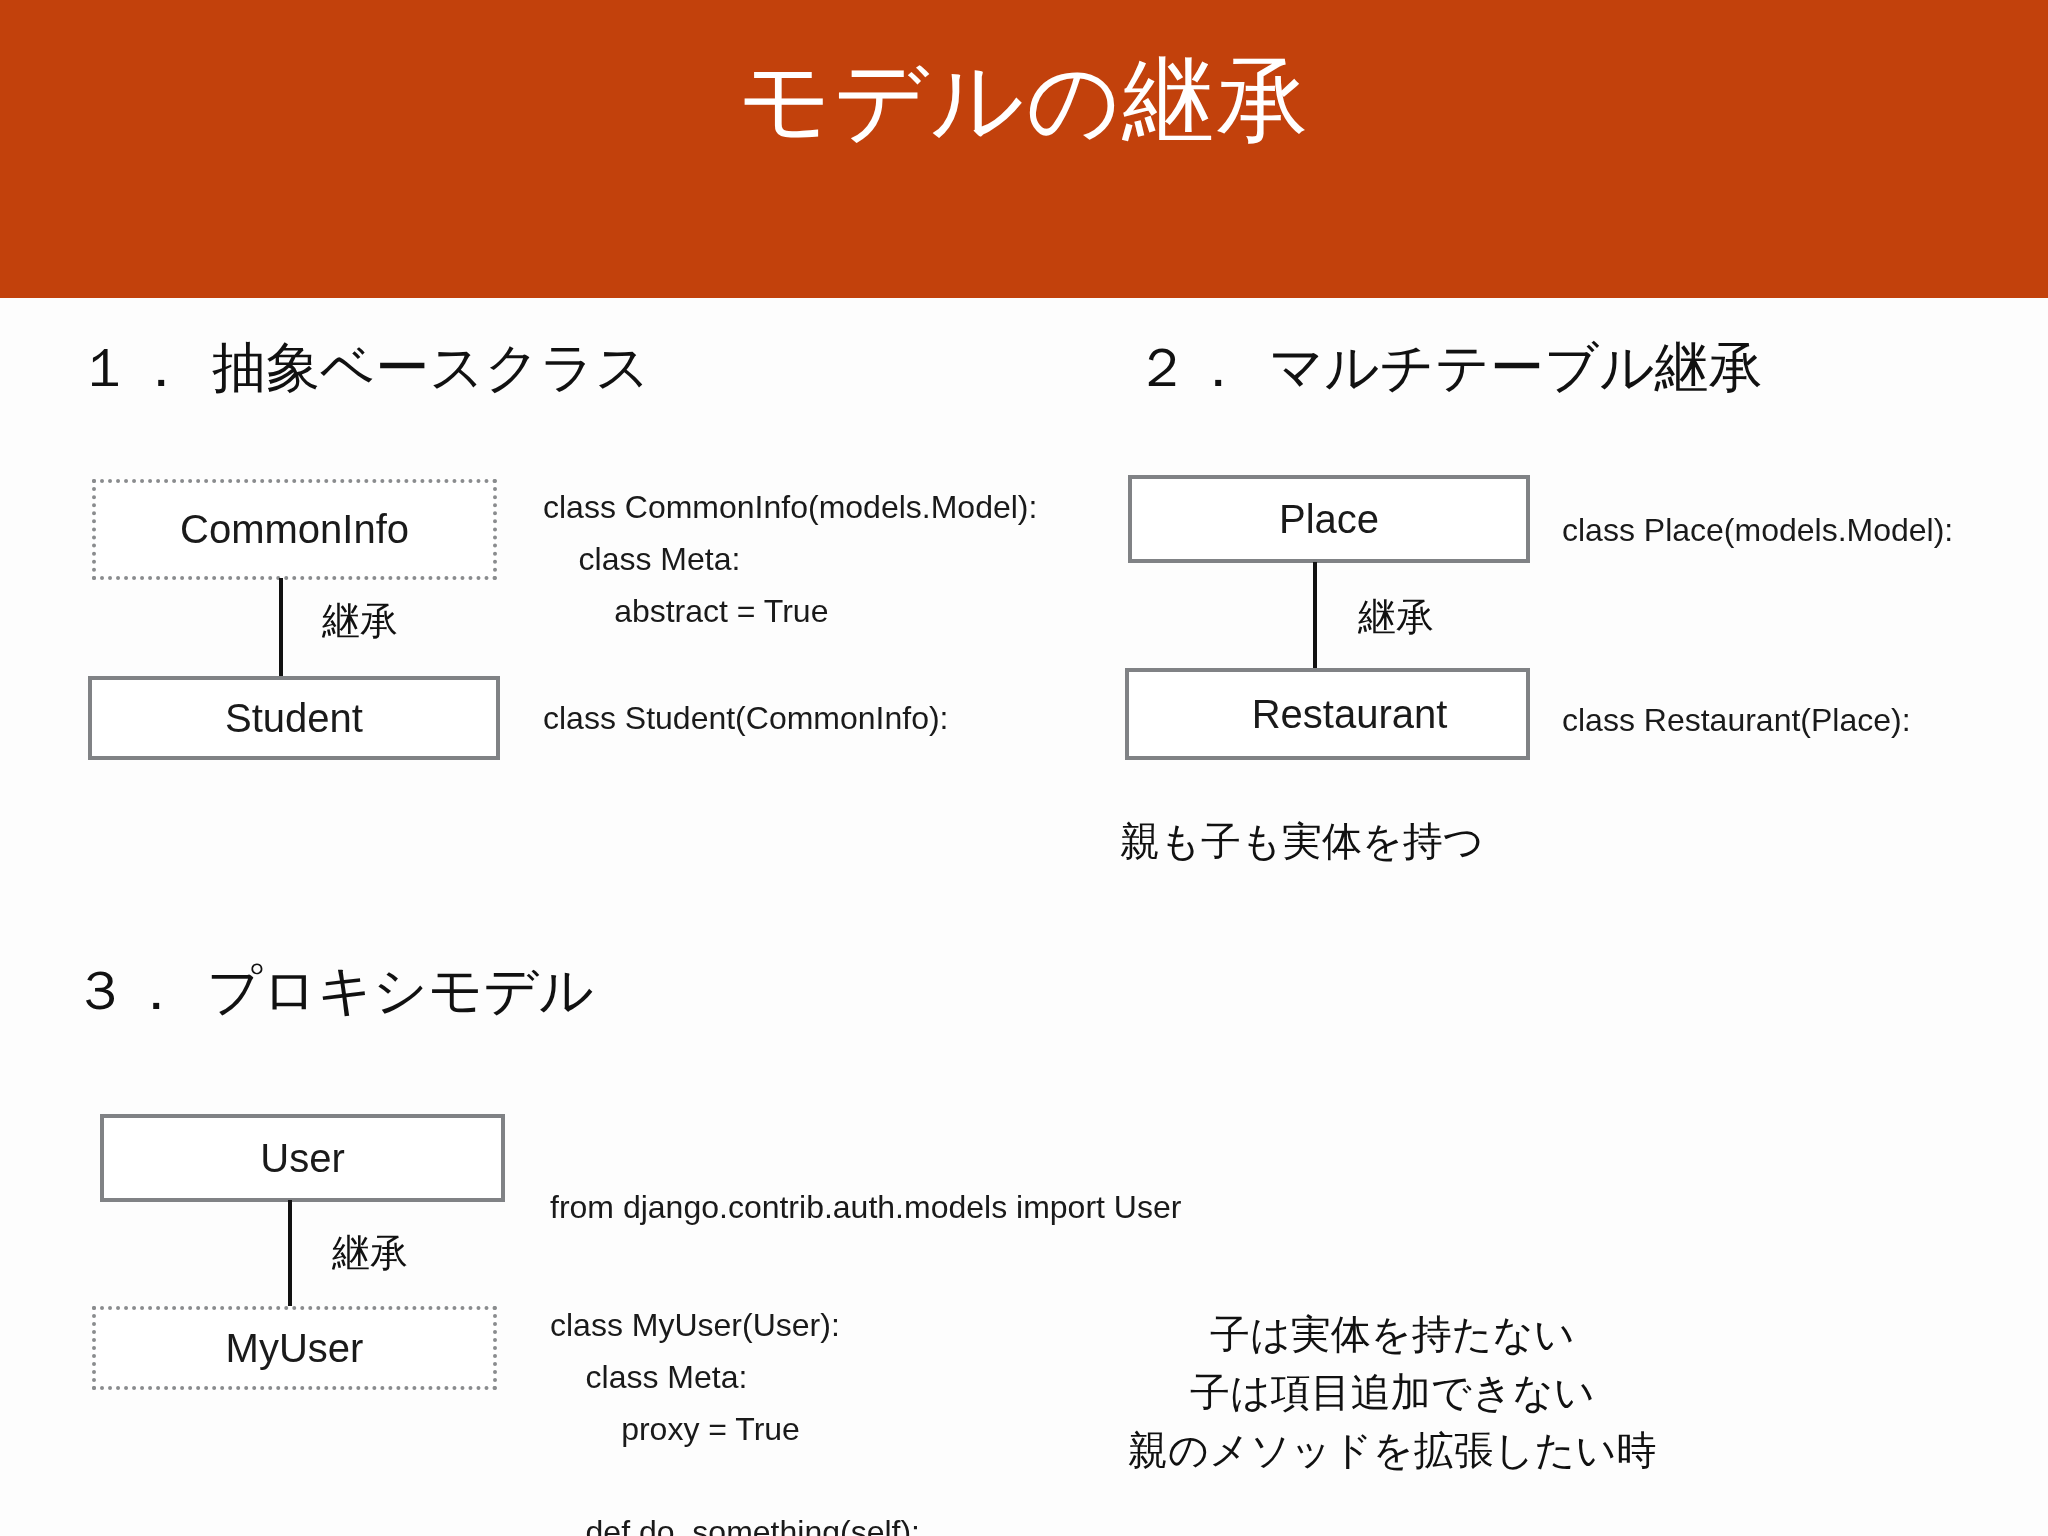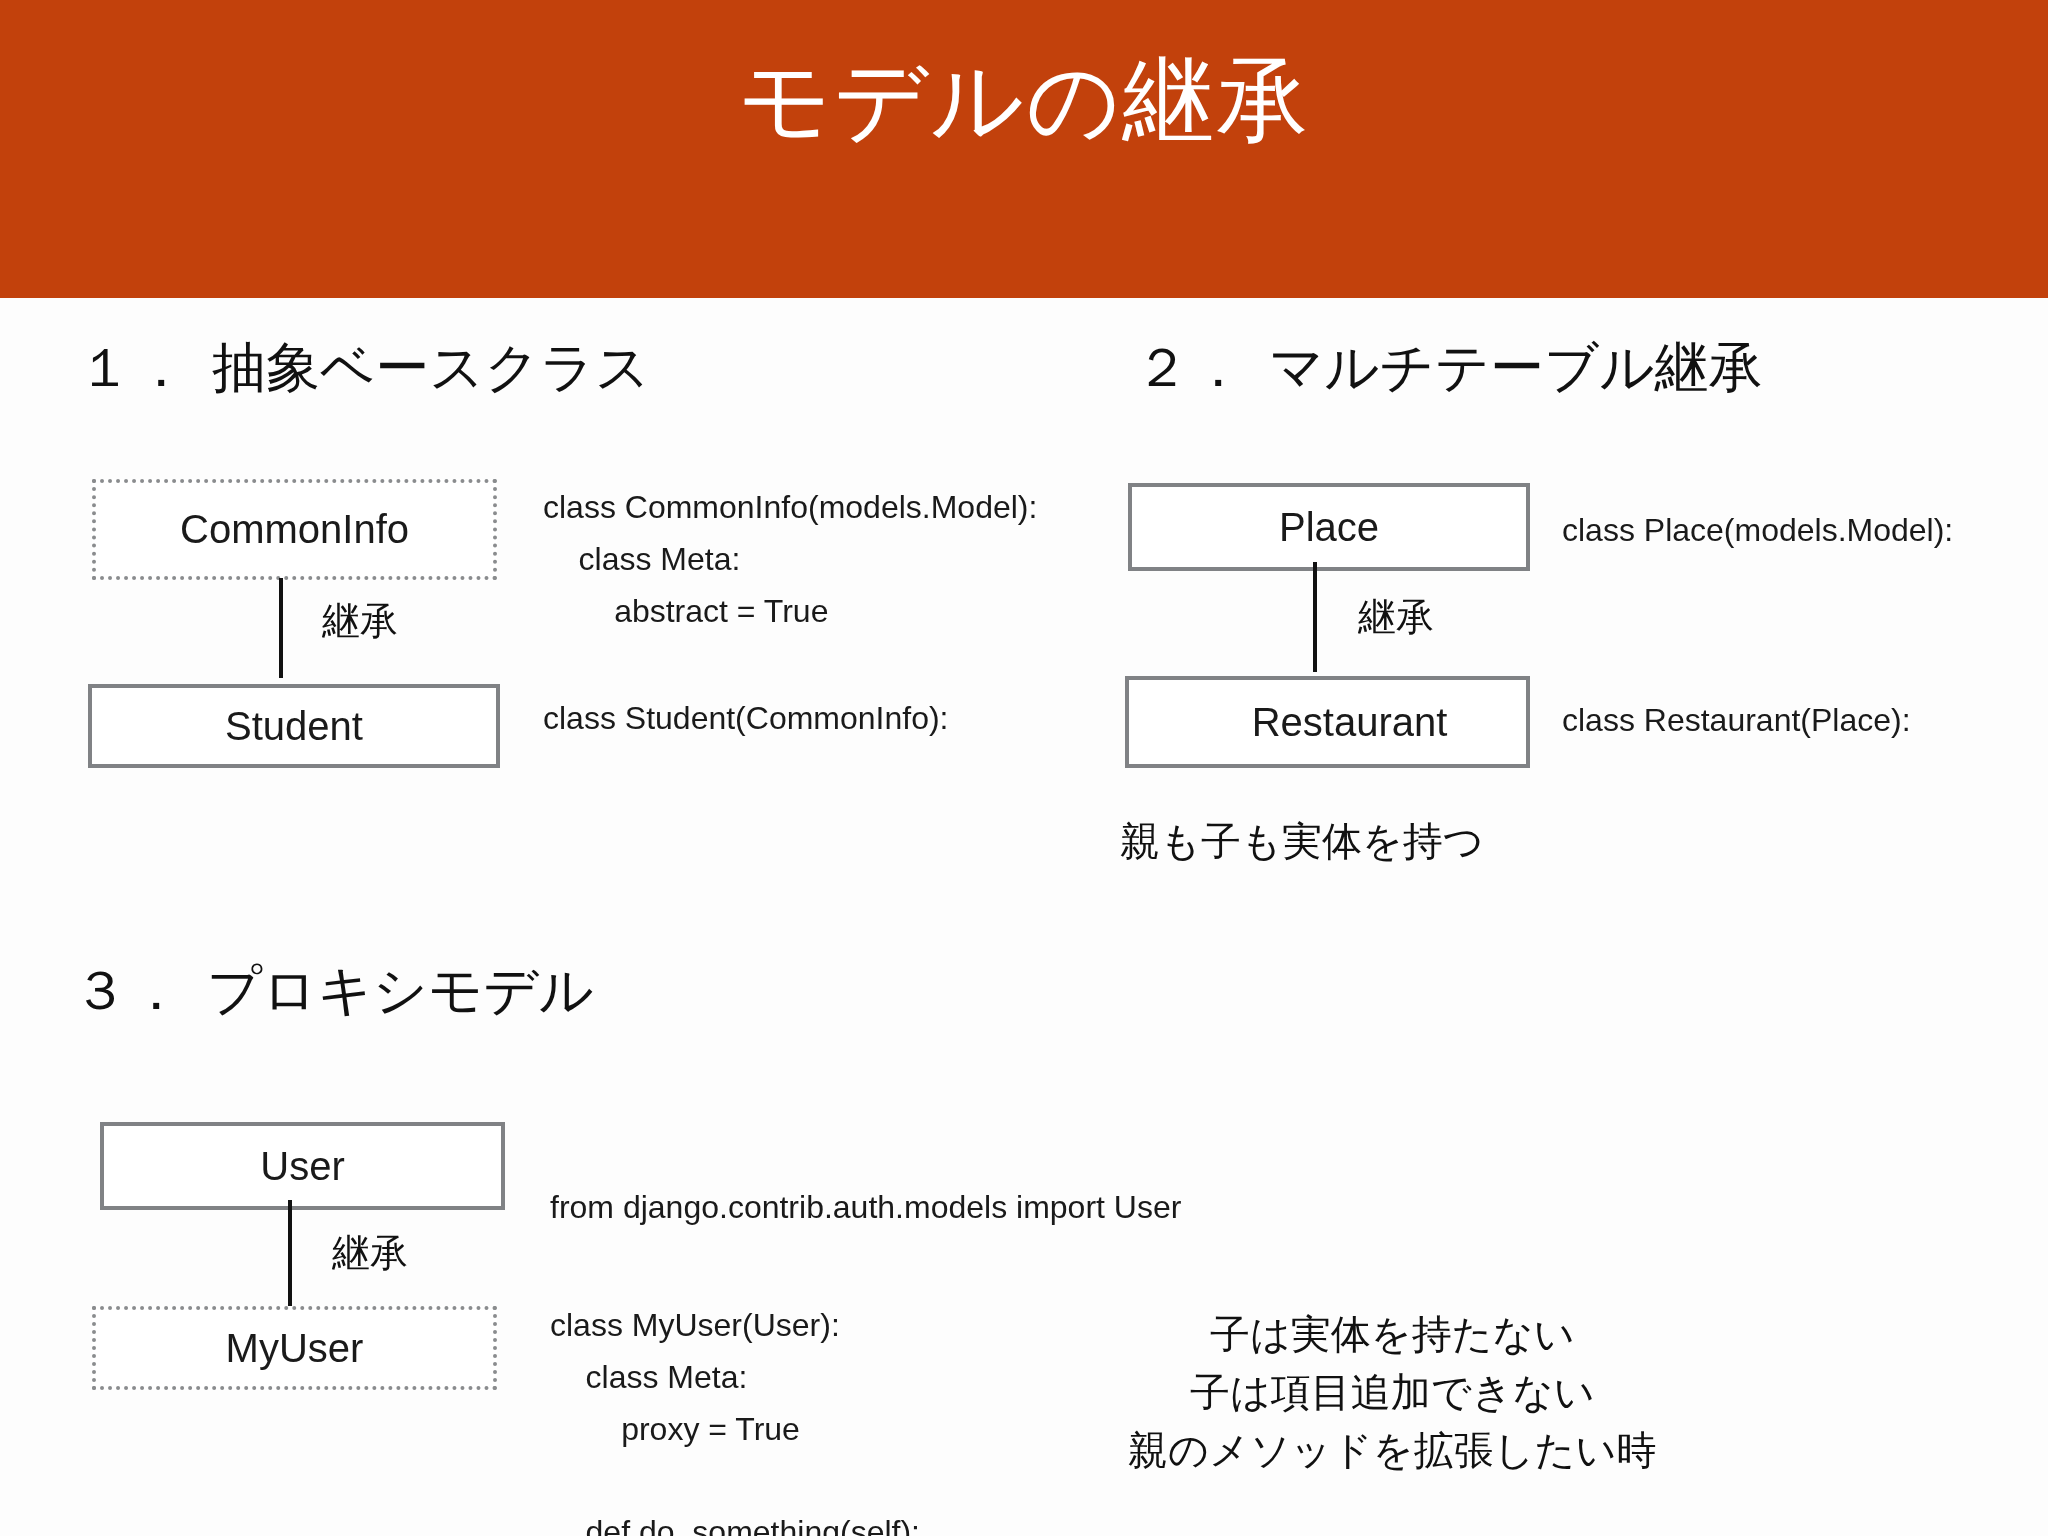--- a/index.html
+++ b/index.html
@@ -39,21 +39,21 @@
   
   .mbox{
     position:absolute;
     display:flex;align-items:center;justify-content:center;
     background:#ffffff;
     color:#1a1a1a;
     font-size:40px;
     font-family:"Liberation Sans","DejaVu Sans",sans-serif;
     box-sizing:border-box;
   }
-  .mbox.solid{border:4px solid #808285;margin-top:8px;}
+  .mbox.solid{border:4px solid #808285;}
   .mbox.dotted{border:4px dotted #8a8c8e;}
 
   
   .connector{
     position:absolute;
     width:4px;background:#111;
   }
   .conn-label{
     position:absolute;
     font-size:38px;color:#111;white-space:nowrap;

